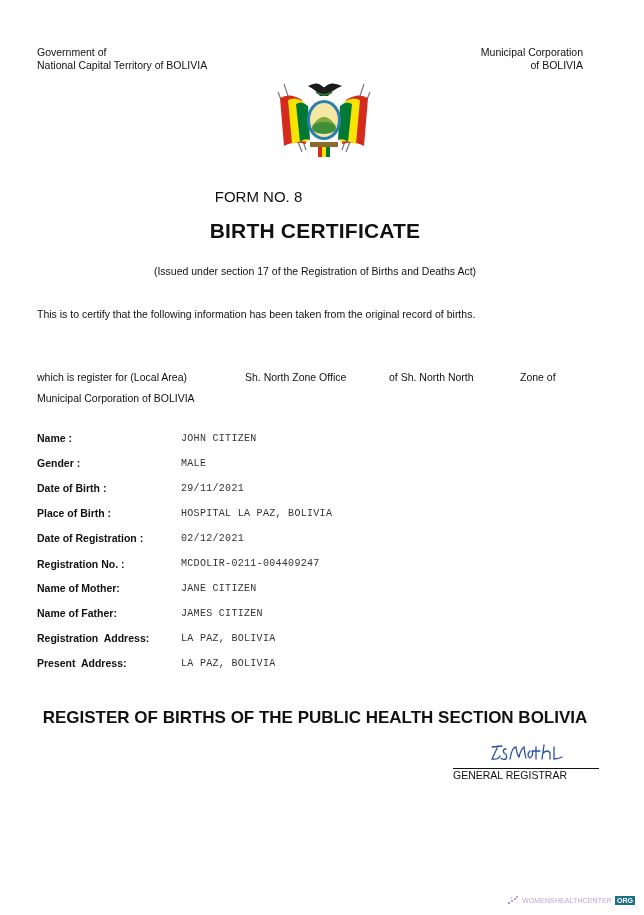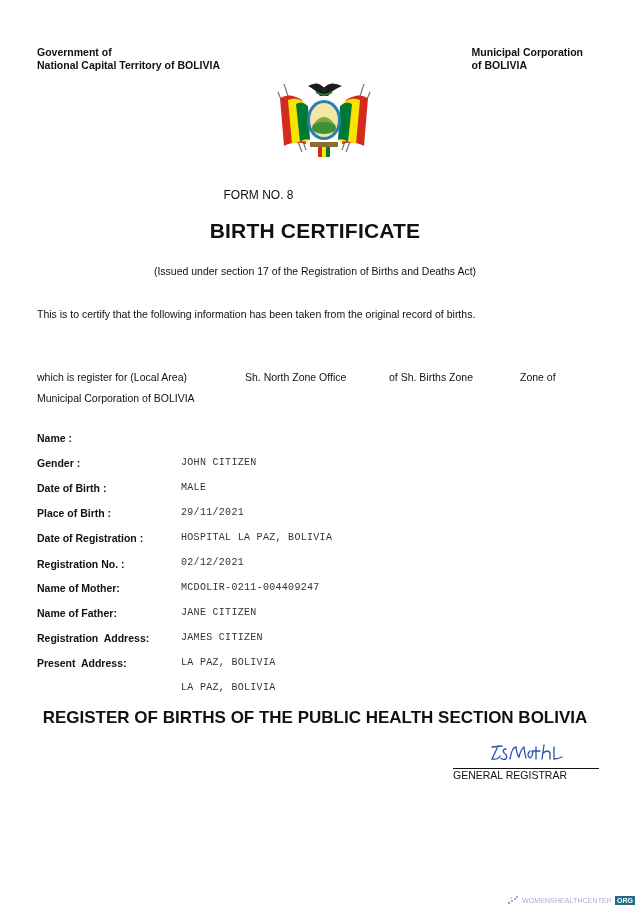--- a/index.html
+++ b/index.html
@@ -1,32 +1,32 @@
 <!DOCTYPE html>
 <html><head>
 <meta charset="utf-8">
 <style>
   html, body { margin: 0; padding: 0; background: #ffffff; }
   body {
     width: 644px; height: 915px; position: relative; overflow: hidden;
     font-family: "Liberation Sans", sans-serif; color: #111;
   }
   .abs { position: absolute; }
-  .hdr { font-size: 10.5px; font-weight: bold; line-height: 12.5px; }
+  .hdr { font-size: 10.5px; font-weight: normal; line-height: 12.5px; }
   .hdr-left { left: 37px; top: 46px; }
-  .hdr-right { right: 61px; top: 46px; text-align: left; }
+  .hdr-right { right: 61px; top: 46px; text-align: right; }
   .emblem { left: 272px; top: 70px; width: 104px; height: 92px; }
-  .form-no { left: 0; width: 517px; top: 188px; text-align: center; font-size: 12px; }
+  .form-no { left: 0; width: 517px; top: 188px; text-align: center; font-size: 15px; }
   .title { left: 0; width: 630px; top: 219px; text-align: center; font-size: 21px; font-weight: bold; letter-spacing: 0.2px; }
   .subtitle { left: 0; width: 630px; top: 265px; text-align: center; font-size: 10.5px; }
   .certify { left: 37px; top: 308px; font-size: 10.5px; }
   .area-line { top: 351px; font-size: 10.5px; margin-top: 20px; }
   .muni-line { left: 37px; top: 392px; font-size: 10.5px; }
   .f-label { left: 37px; font-size: 10.5px; font-weight: bold; }
-  .f-value { left: 181px; font-family: "Liberation Mono", monospace; font-size: 10px; color: #333; letter-spacing: 0.3px; margin-top: 24px; }
+  .f-value { left: 181px; font-family: "Liberation Mono", monospace; font-size: 10px; color: #333; letter-spacing: 0.3px; }
   .register { left: 0; width: 630px; top: 708px; text-align: center; font-size: 17px; font-weight: bold; }
   .sig { left: 488px; top: 741px; width: 80px; height: 22px; }
   .sig-line { left: 453px; top: 768px; width: 146px; height: 1px; background: #111; }
   .sig-title { left: 453px; width: 146px; top: 769px; text-align: left; font-size: 10.5px; }
   .wm { left: 507px; top: 893px; height: 14px; display: flex; align-items: center; gap: 3px; }
   .wm-text { font-size: 7px; color: #b9a6d9; letter-spacing: 0.1px; }
   .wm-badge { font-size: 7px; color: #fff; background: #1f6f86; padding: 1px 2px; font-weight: bold; }
 </style>
 </head>
 <body>
@@ -75,21 +75,21 @@
 </div>
 
 <div class="abs form-no">FORM NO. 8</div>
 <div class="abs title">BIRTH CERTIFICATE</div>
 <div class="abs subtitle">(Issued under section 17 of the Registration of Births and Deaths Act)</div>
 
 <div class="abs certify">This is to certify that the following information has been taken from the original record of births.</div>
 
 <div class="abs area-line" style="left:37px">which is register for (Local Area)</div>
 <div class="abs area-line" style="left:245px">Sh. North Zone Office</div>
-<div class="abs area-line" style="left:389px">of  Sh. Births Zone</div>
+<div class="abs area-line" style="left:389px">of  Sh. North North</div>
 <div class="abs area-line" style="left:520px">Zone of</div>
 
 <div class="abs muni-line">Municipal Corporation of BOLIVIA</div>
 
 <div>
   <div class="abs f-label" style="top:432px">Name :</div>
   <div class="abs f-value" style="top:433px">JOHN CITIZEN</div>
 
   <div class="abs f-label" style="top:457px">Gender :</div>
   <div class="abs f-value" style="top:458px">MALE</div>

